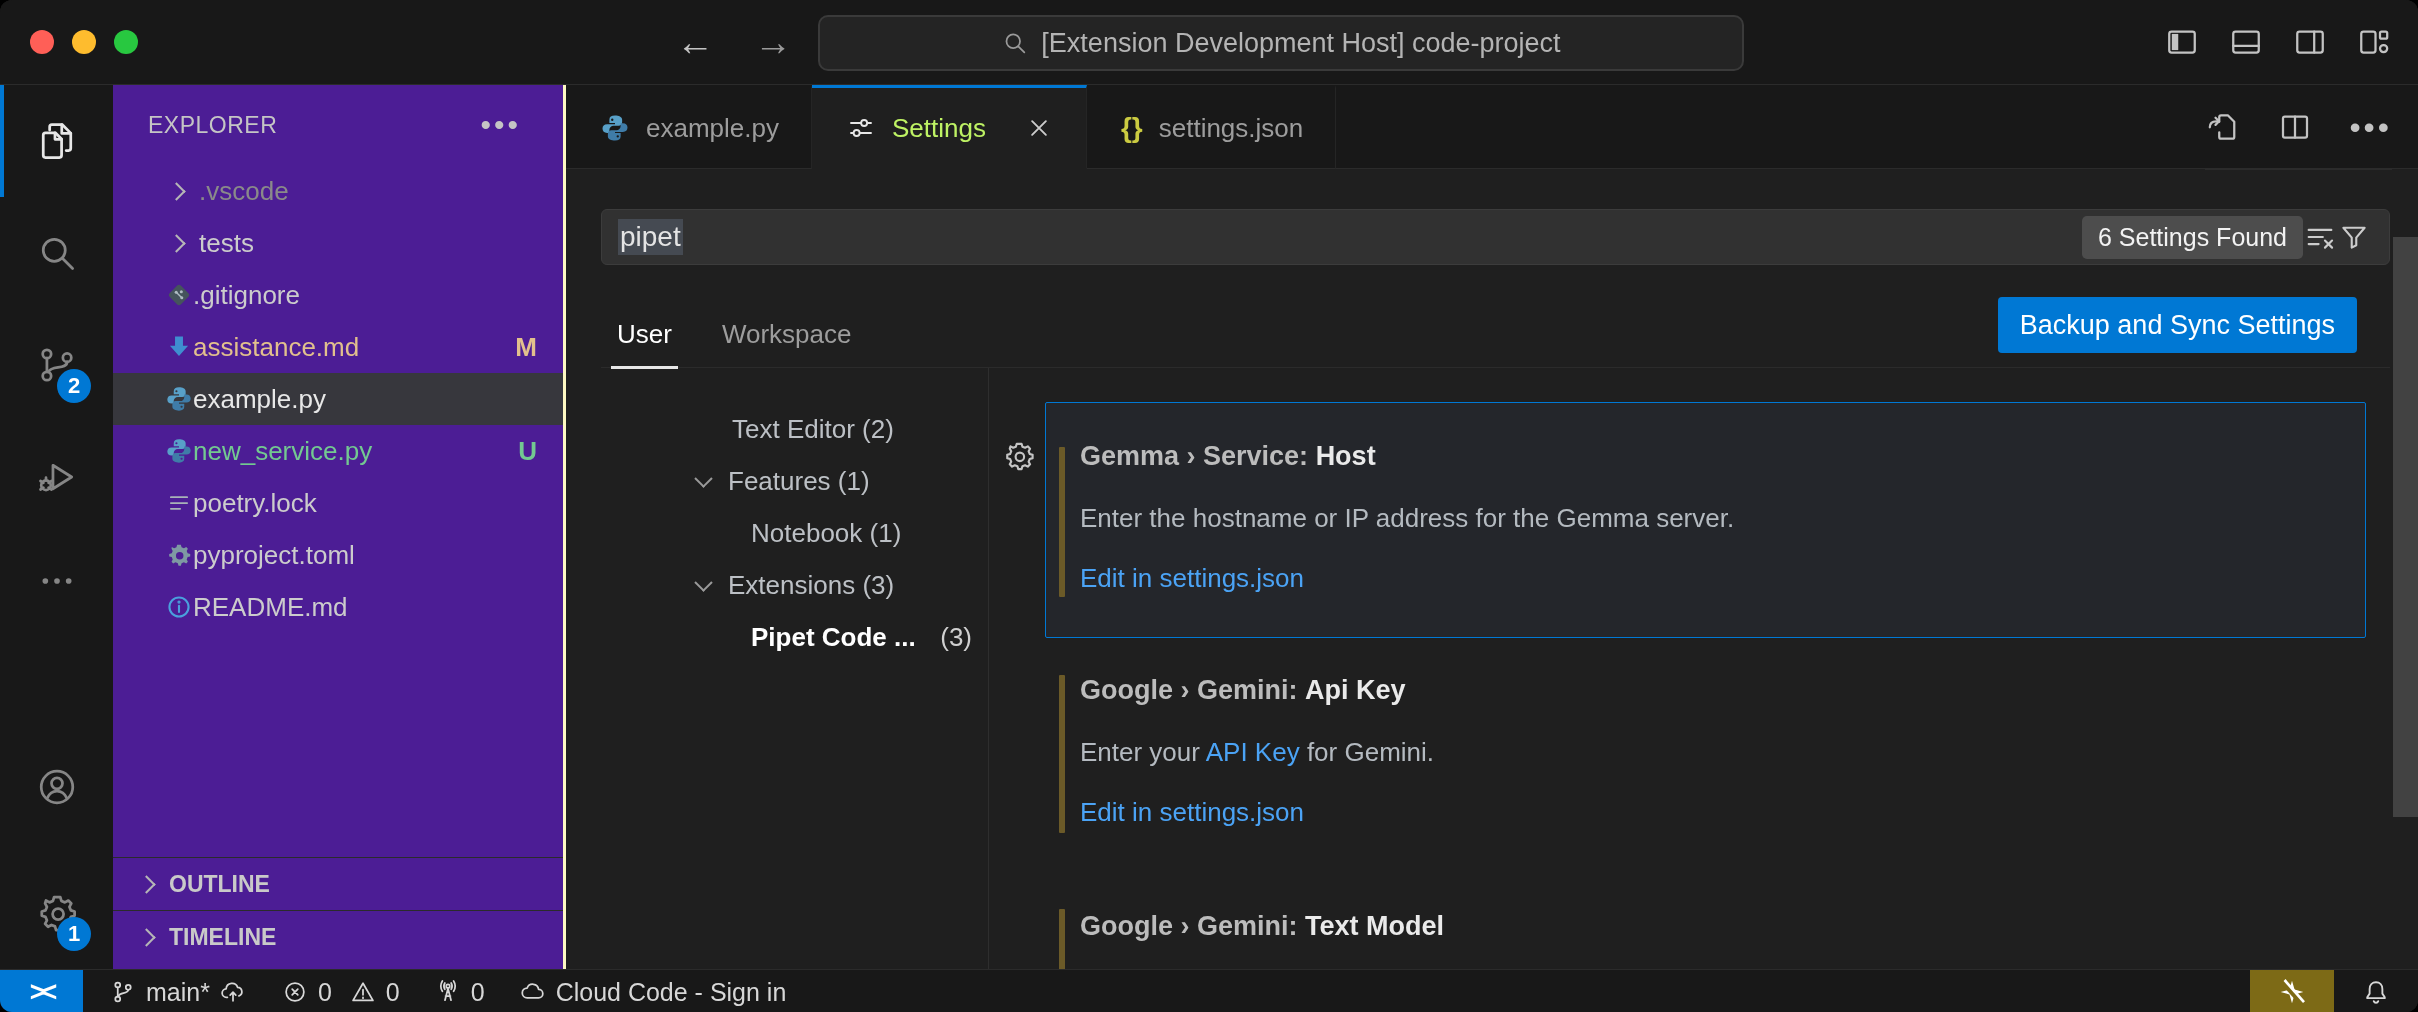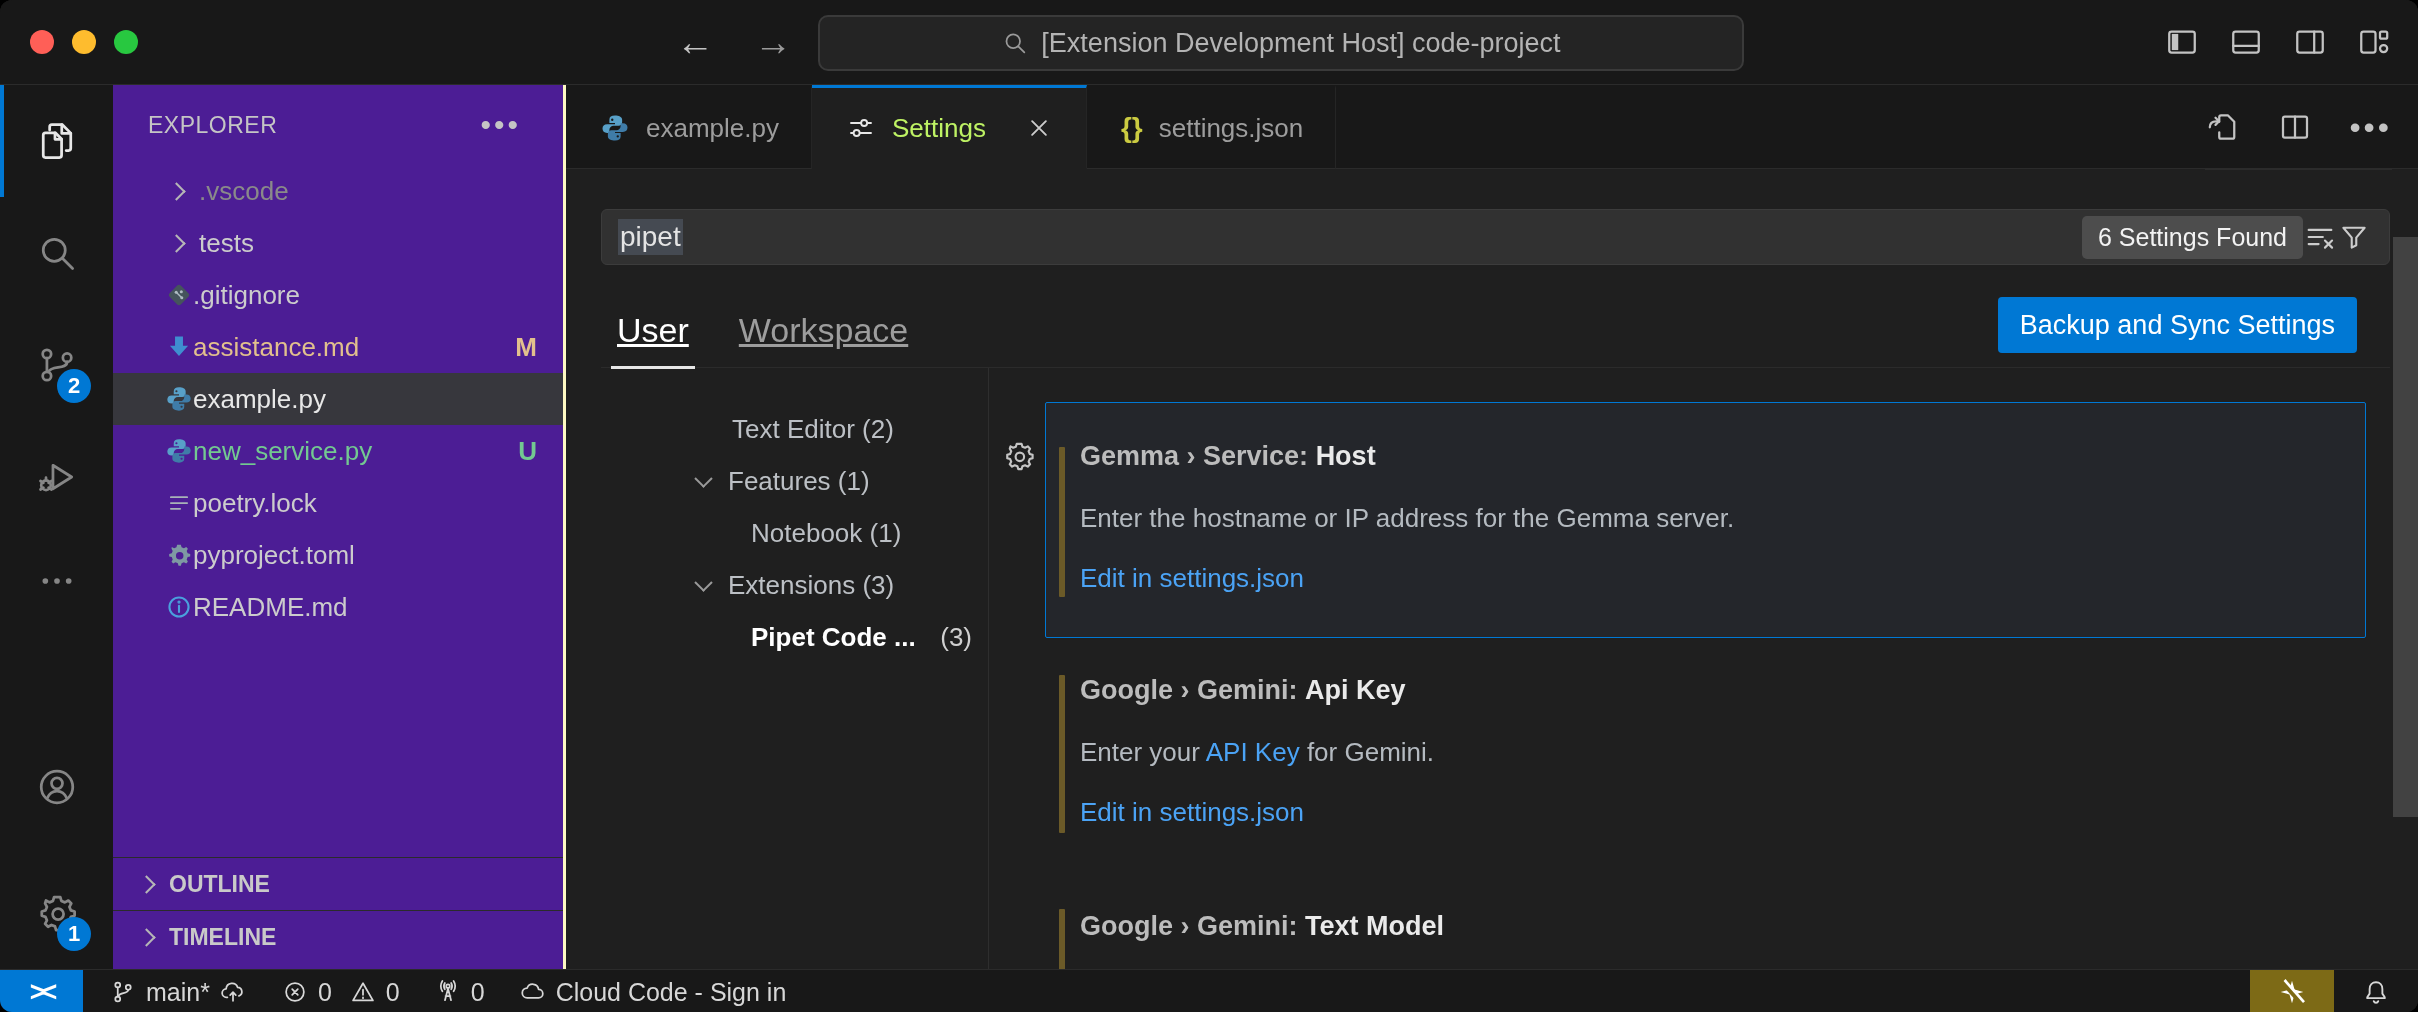--- a/index.html
+++ b/index.html
@@ -68,21 +68,21 @@
   
   .settings{flex:1;padding:0 28px 0 35px;position:relative;overflow:hidden;}
   .s-search{margin-top:40px;height:54px;background:#313131;border:1px solid #3c3c3c;border-radius:6px;display:flex;align-items:center;
             padding:0 18px 0 16px;font-size:28px;color:#e4e4e4;}
   .s-search .selq{background:#454a52;padding:2px 2px;}
   .s-search-right{margin-left:auto;display:flex;align-items:center;color:#cccccc;}
   .s-count{background:#4d4d4d;color:#f2f2f2;border-radius:5px;padding:7px 16px;font-size:25px;white-space:nowrap;}
   .s-search-right svg{width:34px;height:34px;}
 
   .scope-row{margin-top:28px;height:74px;border-bottom:1px solid #2b2b2b;display:flex;align-items:flex-end;position:relative;}
-  .scope-tab{font-size:34px;padding:0 6px 16px 6px;border-bottom:3px solid transparent;margin-bottom:-2px;text-decoration:underline;}
+  .scope-tab{font-size:26px;padding:0 6px 16px 6px;border-bottom:3px solid transparent;margin-bottom:-2px;}
   .scope-tab.on{color:#ffffff;border-bottom-color:#e7e7e7;margin-left:10px;}
   .scope-tab.off{color:#9d9d9d;margin-left:38px;}
   .sync-btn{position:absolute;right:33px;top:4px;height:56px;background:#0078d4;color:#ffffff;font-size:27px;border:none;
             border-radius:4px;padding:0 22px;display:flex;align-items:center;font-family:inherit;}
 
   .s-body{display:flex;margin-top:0;height:100%;}
   .toc{width:387px;flex-shrink:0;border-right:1px solid #2e2e2e;padding-top:35px;font-size:26px;color:#bcc0c5;}
   .toc-row{height:52px;display:flex;align-items:center;position:relative;padding-left:96px;gap:18px;}
   .toc-row .lbl{padding-left:0;}
   .toc-row.nochev{padding-left:131px;}

